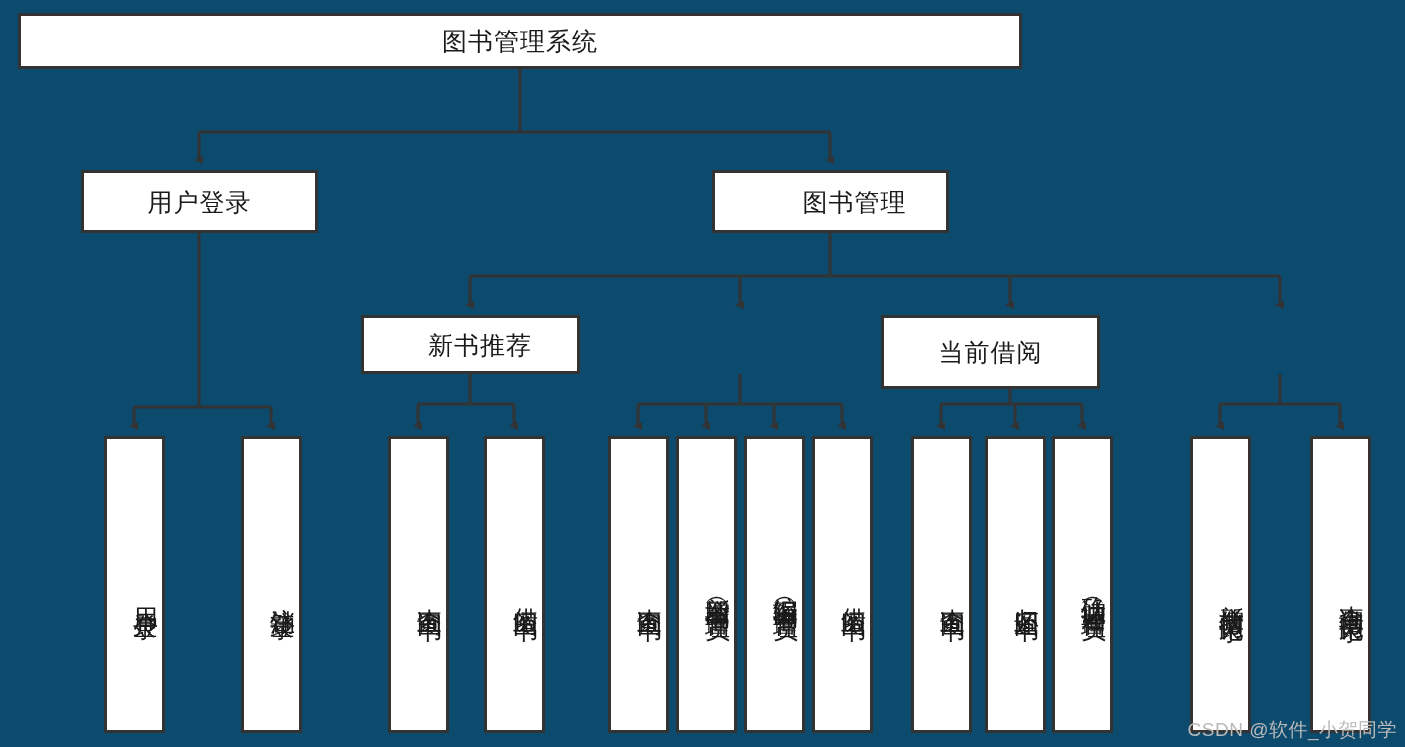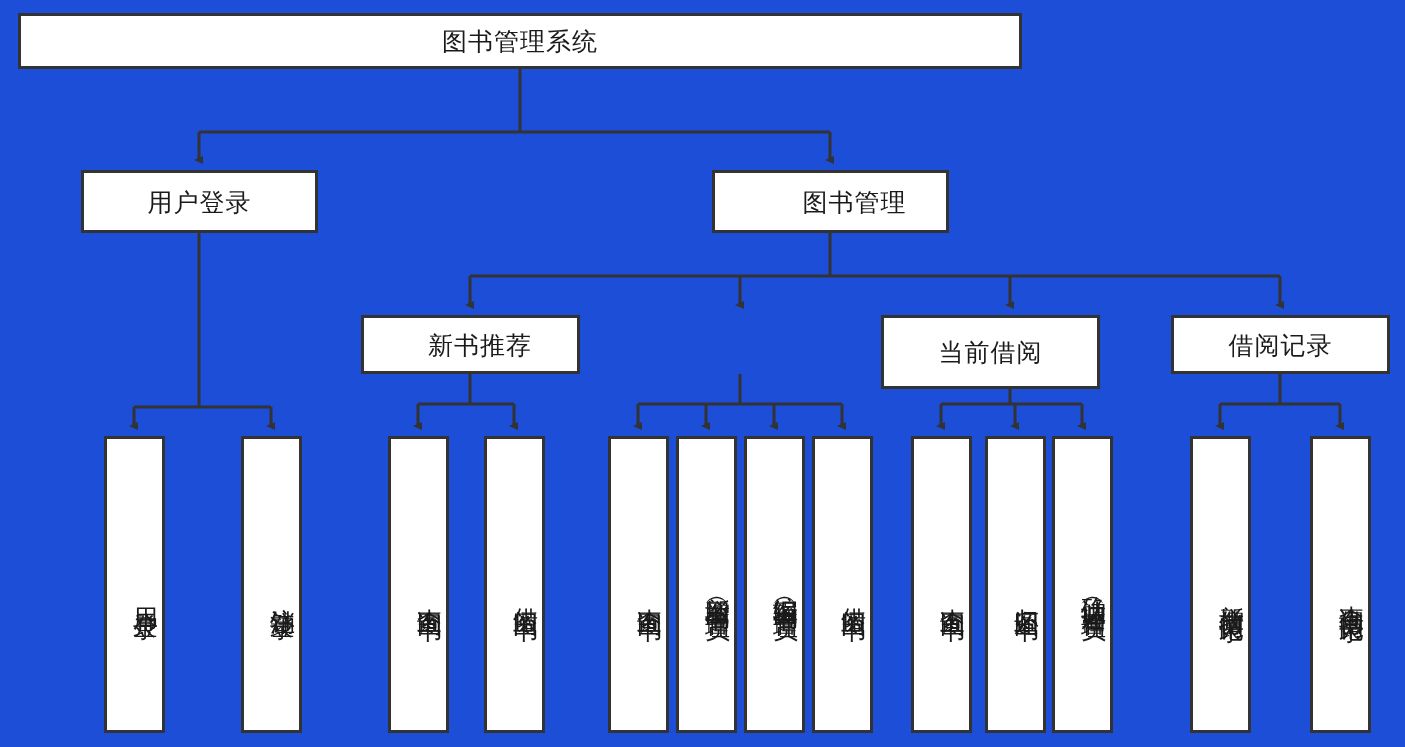--- a/index.html
+++ b/index.html
@@ -7,21 +7,21 @@
     padding: 0;
     background: #ffffff;
   }
   body {
     font-family: "Liberation Sans", "DejaVu Sans", sans-serif;
   }
   #canvas {
     position: relative;
     width: 1405px;
     height: 747px;
-    background: #1d4ed8;
+    background: #0c4a6e;
     overflow: hidden;
   }
   svg.wires {
     position: absolute;
     left: 0;
     top: 0;
     width: 1405px;
     height: 747px;
     pointer-events: none;
   }
@@ -118,30 +118,30 @@
     </g>
   </svg>
 
   <div class="node horiz" id="node-root" style="left: 18px; top: 13px; width: 1004px; height: 56px;">图书管理系统</div>
 
   <div class="node horiz" id="node-l2-0" style="left: 81px; top: 170px; width: 237px; height: 63px;">用户登录</div>
   <div class="node horiz" id="node-l2-1" style="left: 712px; top: 170px; width: 237px; height: 63px; padding-left: 48px;">图书管理</div>
 
   <div class="node horiz" id="node-l3-0" style="left: 361px; top: 315px; width: 219px; height: 59px; padding-left: 19px;">新书推荐</div>
   <div class="node horiz" id="node-l3-2" style="left: 881px; top: 315px; width: 219px; height: 74px;">当前借阅</div>
-  <div class="node horiz" id="node-l3-3" style="left: 1171px; top: 315px; width: 219px; height: 59px;">借阅记录</div>
 
   <div class="node vert" id="leaf-0" style="left: 104px; top: 436px; width: 61px; height: 297px;">用户登录</div>
   <div class="node vert" id="leaf-1" style="left: 241px; top: 436px; width: 61px; height: 297px;">注销登录</div>
   <div class="node vert" id="leaf-2" style="left: 388px; top: 436px; width: 61px; height: 297px;">查询图书</div>
   <div class="node vert" id="leaf-3" style="left: 484px; top: 436px; width: 61px; height: 297px;">借阅图书</div>
   <div class="node vert" id="leaf-4" style="left: 608px; top: 436px; width: 61px; height: 297px;">查询图书</div>
   <div class="node vert tall" id="leaf-5" style="left: 676px; top: 436px; width: 61px; height: 297px;">新增图书（管理员）</div>
   <div class="node vert tall" id="leaf-6" style="left: 744px; top: 436px; width: 61px; height: 297px;">编辑图书（管理员）</div>
   <div class="node vert" id="leaf-7" style="left: 812px; top: 436px; width: 61px; height: 297px;">借阅图书</div>
   <div class="node vert" id="leaf-8" style="left: 911px; top: 436px; width: 61px; height: 297px;">查询图书</div>
   <div class="node vert" id="leaf-9" style="left: 985px; top: 436px; width: 61px; height: 297px;">归还图书</div>
   <div class="node vert tall" id="leaf-10" style="left: 1052px; top: 436px; width: 61px; height: 297px;">确认归还（管理员）</div>
   <div class="node vert" id="leaf-11" style="left: 1190px; top: 436px; width: 61px; height: 297px;">新增借阅记录</div>
   <div class="node vert" id="leaf-12" style="left: 1310px; top: 436px; width: 61px; height: 297px;">查询借阅记录</div>
 
+  <div class="watermark">CSDN @软件_小贺同学</div>
 
 </div>
 
 </body></html>

